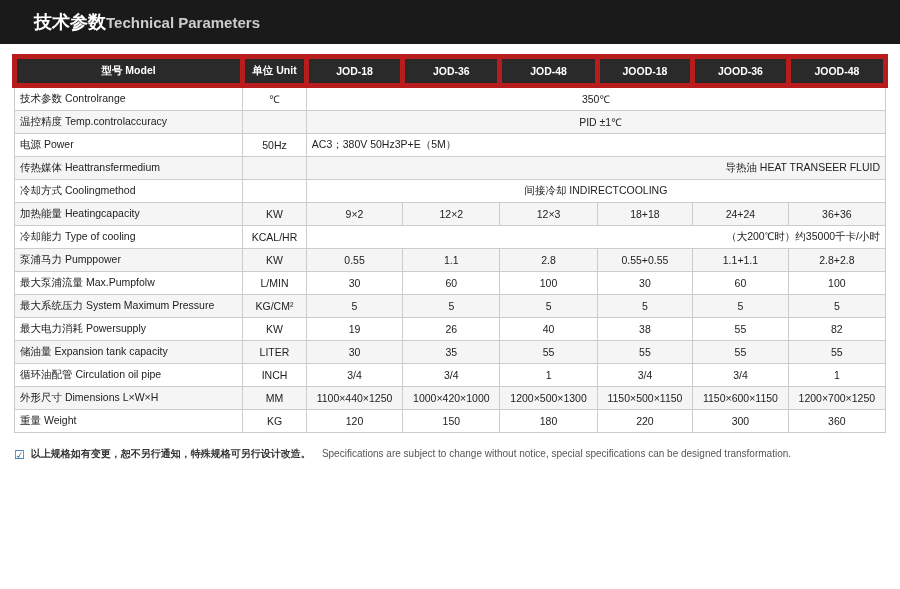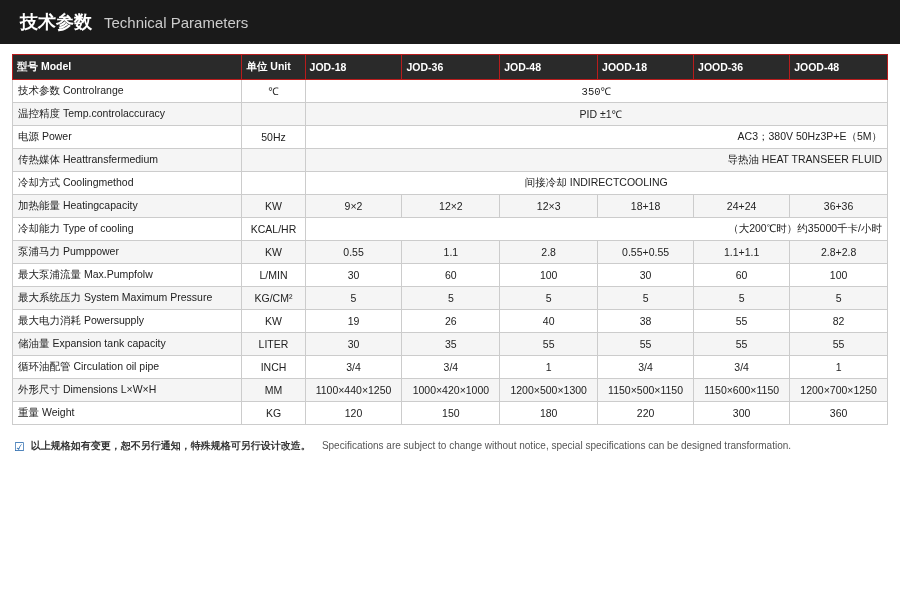--- a/index.html
+++ b/index.html
@@ -7,54 +7,54 @@
       font-family: Arial, "Microsoft YaHei", sans-serif;
       background: #fff;
       width: 900px;
       min-height: 589px;
       font-size: 11px;
       color: #222;
     }
 
     .header {
       background: #1a1a1a;
-      padding: 10px 20px;
+      padding: 10px 34px;
       display: flex;
       align-items: center;
-      gap: 12px;
       position: relative;
     }
     .header-title-cn {
       color: #fff;
       font-size: 18px;
       font-weight: bold;
     }
     .header-title-en {
       color: #ccc;
       font-size: 15px;
+      font-weight: bold;
     }
 
     .table-wrap {
       padding: 10px 12px 8px 12px;
     }
 
     table {
       width: 100%;
       border-collapse: collapse;
       font-size: 10.5px;
     }
 
     thead tr {
       background: #2a2a2a;
       color: #fff;
     }
     thead th {
-      border: 1px solid #b91c1c;
+      border: 5px solid #b91c1c;
       padding: 5px 4px;
-      text-align: left;
+      text-align: center;
       font-weight: bold;
       white-space: nowrap;
     }
 
     tbody tr:nth-child(even) {
       background: #f5f5f5;
     }
     tbody tr:nth-child(odd) {
       background: #fff;
     }
@@ -112,31 +112,31 @@
         <th>JOD-48</th>
         <th>JOOD-18</th>
         <th>JOOD-36</th>
         <th>JOOD-48</th>
       </tr>
     </thead>
     <tbody id="spec-tbody">
     <tr>
           <td>技术参数 Controlrange</td>
           <td>℃</td>
-          <td colspan="6" style="text-align: center; font-family: Liberation Mono, monospace;">350℃</td>
+          <td colspan="6" style="text-align: center;">350℃</td>
         </tr>
         <tr>
           <td>温控精度 Temp.controlaccuracy</td>
           <td></td>
           <td colspan="6" style="text-align: center; padding-left: 14px;">PID ±1℃</td>
         </tr>
         <tr>
           <td>电源 Power</td>
           <td>50Hz</td>
-          <td colspan="6" style="text-align: right;">AC3；380V 50Hz3P+E（5M）</td>
+          <td colspan="6" style="text-align: left;">AC3；380V 50Hz3P+E（5M）</td>
         </tr>
         <tr>
           <td>传热媒体 Heattransfermedium</td>
           <td></td>
           <td colspan="6" style="text-align: right;">导热油 HEAT TRANSEER FLUID</td>
         </tr>
         <tr>
           <td>冷却方式 Coolingmethod</td>
           <td></td>
           <td colspan="6" style="text-align: center; margin-top: 32px;">间接冷却 INDIRECTCOOLING</td>

